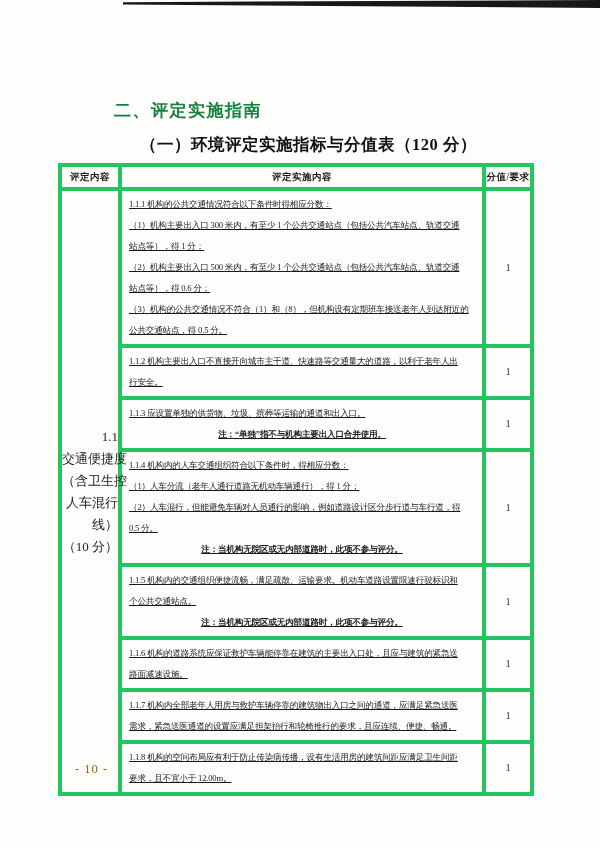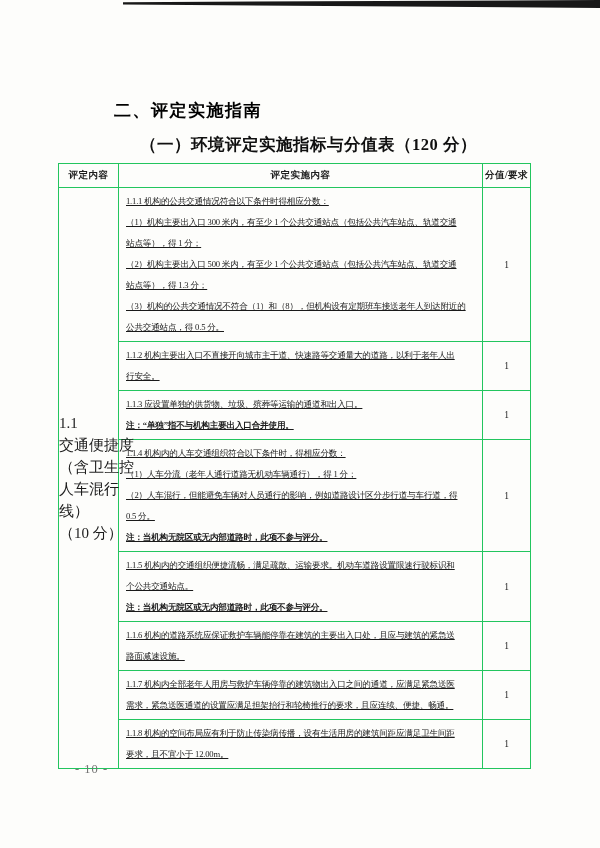--- a/index.html
+++ b/index.html
@@ -12,47 +12,47 @@
     overflow:hidden;
   }
   .scan-bar {
     position:absolute; left:123px; top:0; width:477px; height:8px;
     background:#181818;
     clip-path:polygon(0 28%, 100% 0, 100% 100%, 0 56%);
   }
   .title {
     position:absolute; left:114px; top:99px;
     font-family:"Liberation Sans","DejaVu Sans",sans-serif;
-    font-weight:bold; font-size:17px; letter-spacing:1.5px; color:#000000;
+    font-weight:bold; font-size:17px; letter-spacing:1.5px; color:#15803d;
   }
   .subtitle {
     position:absolute; left:100px; top:134px;
     font-weight:bold; font-size:16.5px; letter-spacing:0.5px; color:#101010;margin-left:40px;
   }
   table.eval {
     position:absolute; left:58px; top:163px; width:472px;
     border-collapse:collapse; table-layout:fixed;
   }
-  .eval th, .eval td { border:1px solid #22c55e; vertical-align:middle; }
+  .eval th, .eval td { border:4px solid #22c55e; vertical-align:middle; }
   .eval th {
     height:24px; font-size:9.5px; font-weight:bold;
     text-align:center; color:#1c1c1c; letter-spacing:0.5px;
   }
-  .cat-cell { text-align:left; font-size:15px; color:#1c1c1c;margin-left:8px; }
+  .cat-cell { text-align:right; font-size:13px; color:#1c1c1c;margin-left:8px; }
   .cat-line { line-height:22px; letter-spacing:0; white-space:nowrap; }
   .content-cell { padding:3px 7px; }
   .tline {
     font-size:8.6px; line-height:21px; letter-spacing:-0.2px;
     color:#1a1a1a; white-space:nowrap; overflow:visible;text-decoration:underline;
   }
-  .tline.note { font-weight:bold; }
+  .tline.note { font-weight:bold;text-align:center; }
   .score-cell { text-align:center; font-size:9.5px; color:#1a1a1a; }
   .page-number {
     position:absolute; left:75px; top:762px;
-    font-size:12.5px; letter-spacing:1px; color:#737373;
+    font-size:12.5px; letter-spacing:1px; color:#a16207;
   }
 </style>
 </head>
 <body>
 
 <div class="scan-bar"></div>
 
 <div class="title">二、评定实施指南</div>
 <div class="subtitle">（一）环境评定实施指标与分值表（120 分）</div>
 
@@ -77,21 +77,21 @@
           <div class="cat-line">（含卫生控</div>
           <div class="cat-line">人车混行</div>
           <div class="cat-line">线）</div>
           <div class="cat-line">（10 分）</div>
         </td>
         <td class="content-cell">
           <div class="tline">1.1.1 机构的公共交通情况符合以下条件时得相应分数：</div>
           <div class="tline">（1）机构主要出入口 300 米内，有至少 1 个公共交通站点（包括公共汽车站点、轨道交通</div>
           <div class="tline">站点等），得 1 分；</div>
           <div class="tline">（2）机构主要出入口 500 米内，有至少 1 个公共交通站点（包括公共汽车站点、轨道交通</div>
-          <div class="tline">站点等），得 1.3 分；</div>
+          <div class="tline">站点等），得 0.6 分；</div>
           <div class="tline">（3）机构的公共交通情况不符合（1）和（8），但机构设有定期班车接送老年人到达附近的</div>
           <div class="tline">公共交通站点，得 0.5 分。</div>
         </td>
         <td class="score-cell">1</td>
       </tr>
       <tr>
         <td class="content-cell">
           <div class="tline">1.1.2 机构主要出入口不直接开向城市主干道、快速路等交通量大的道路，以利于老年人出</div>
           <div class="tline">行安全。</div>
         </td>

